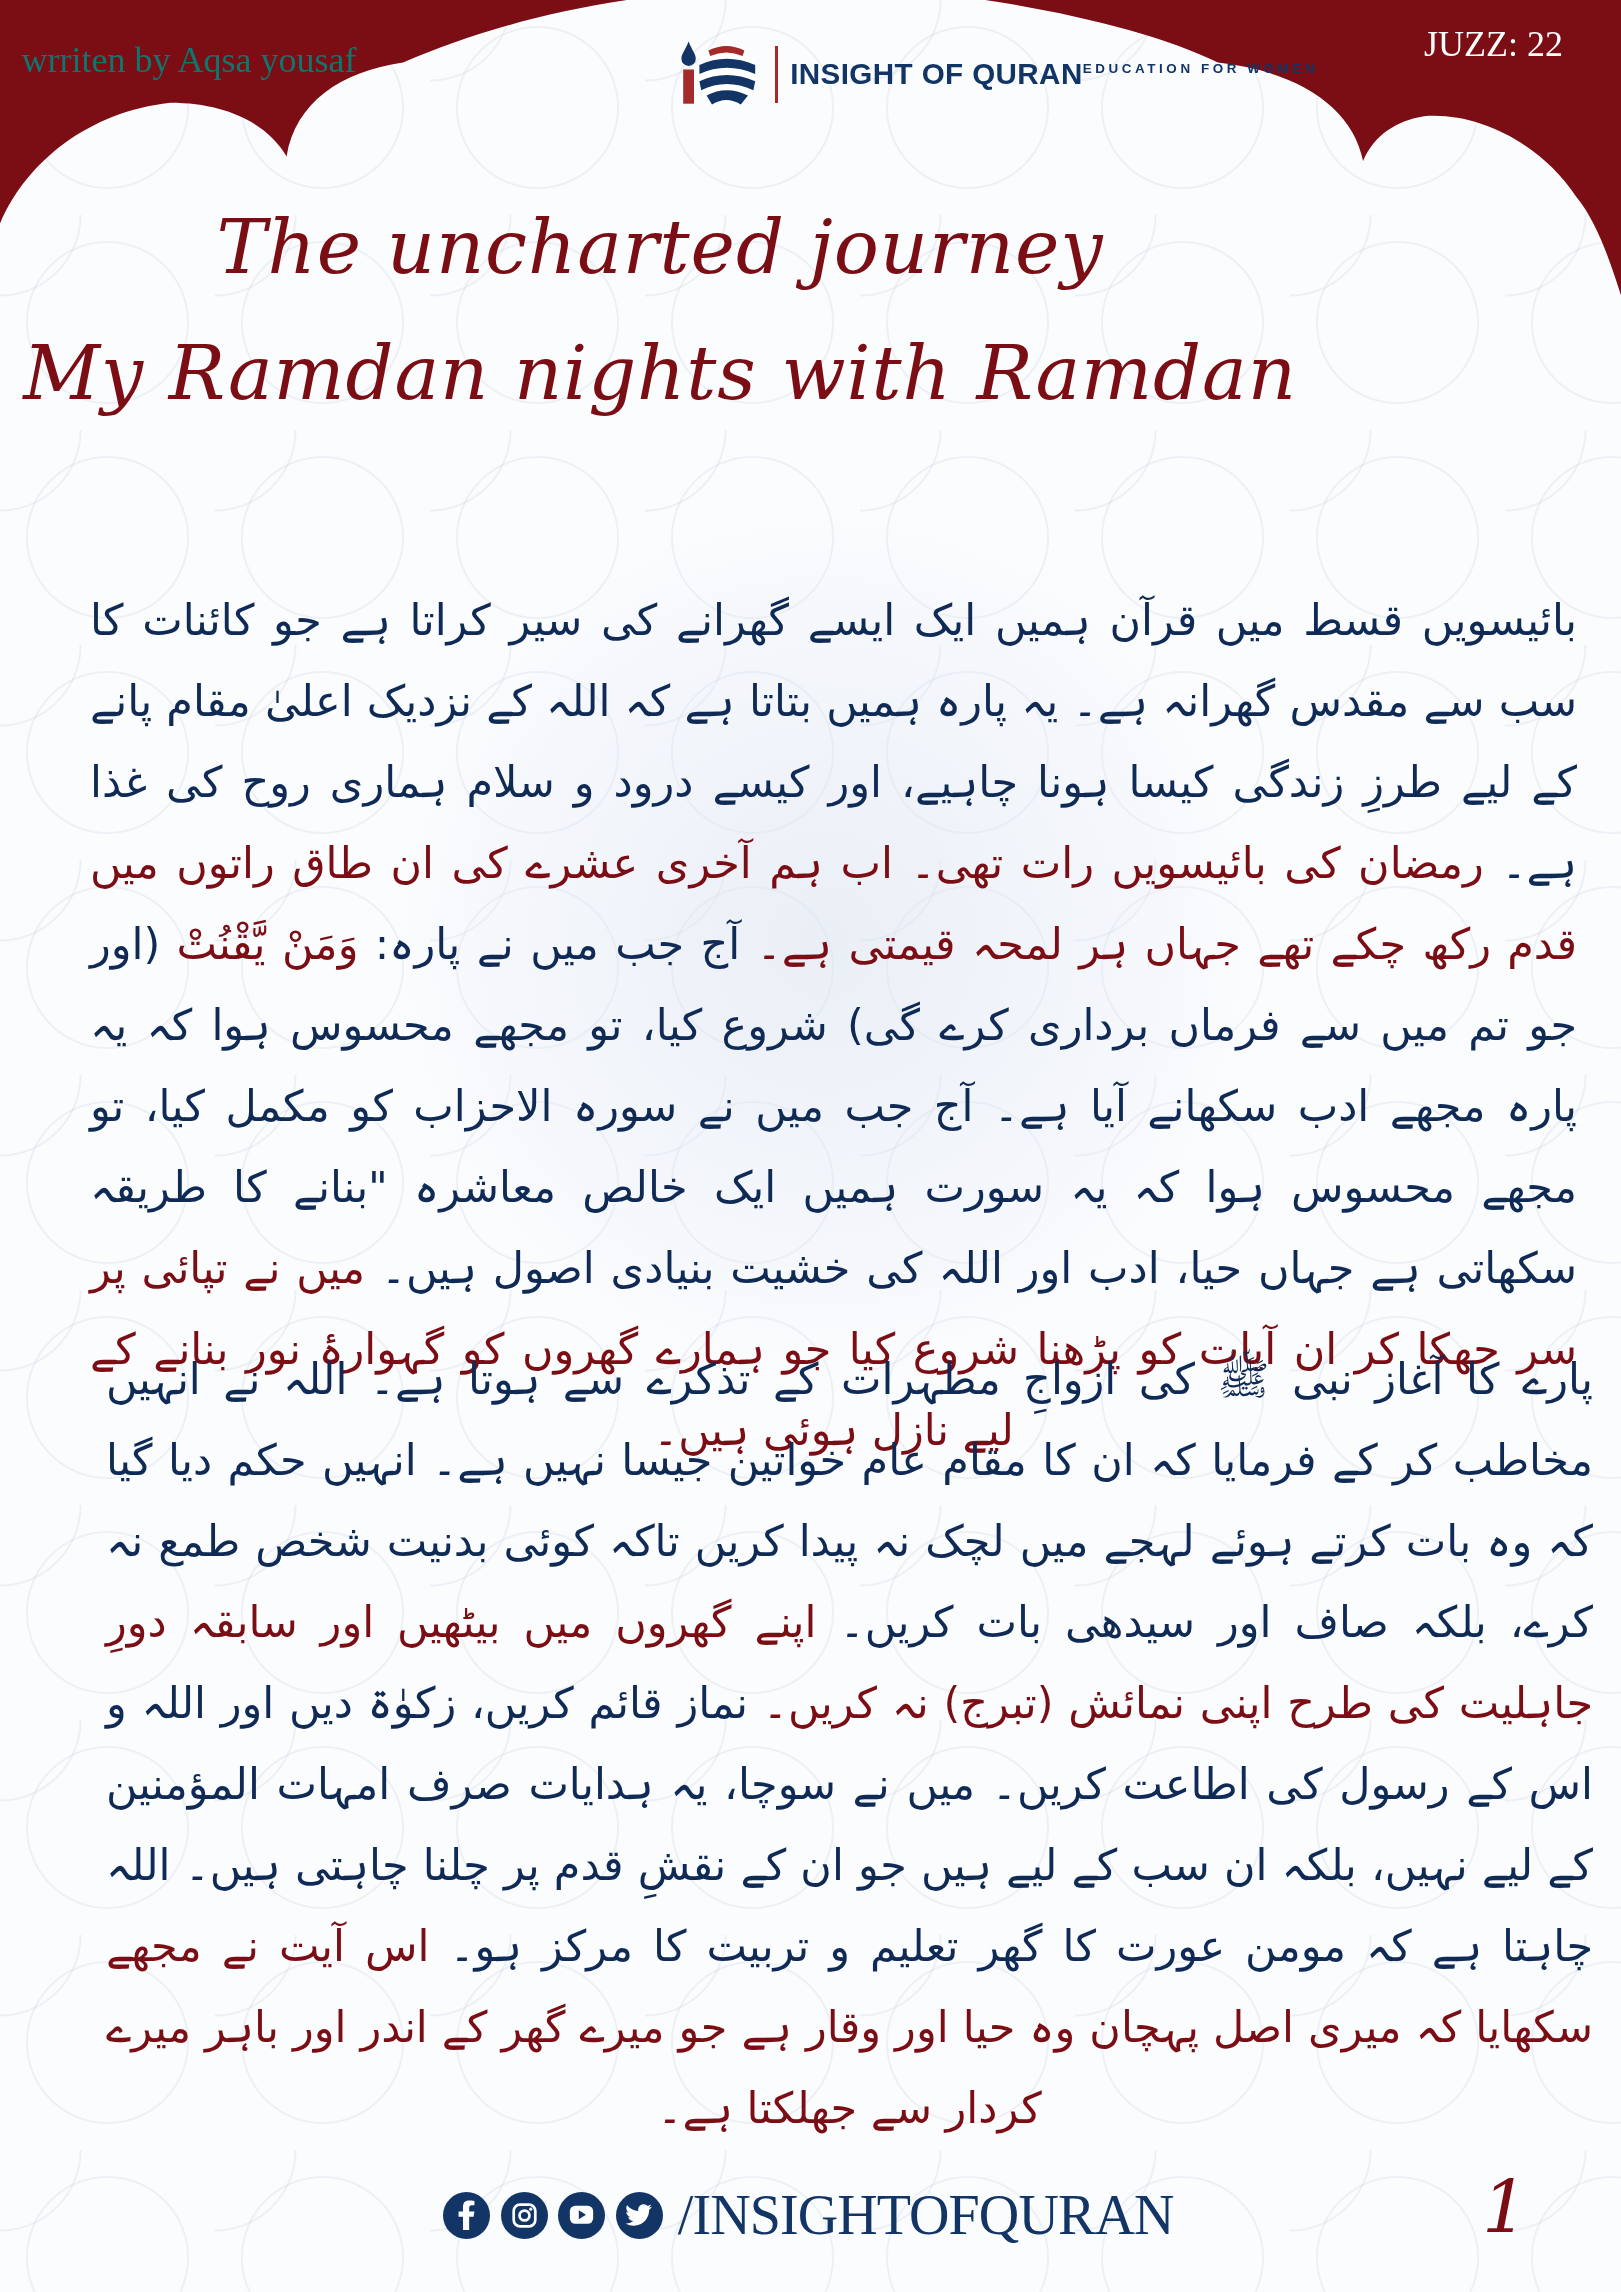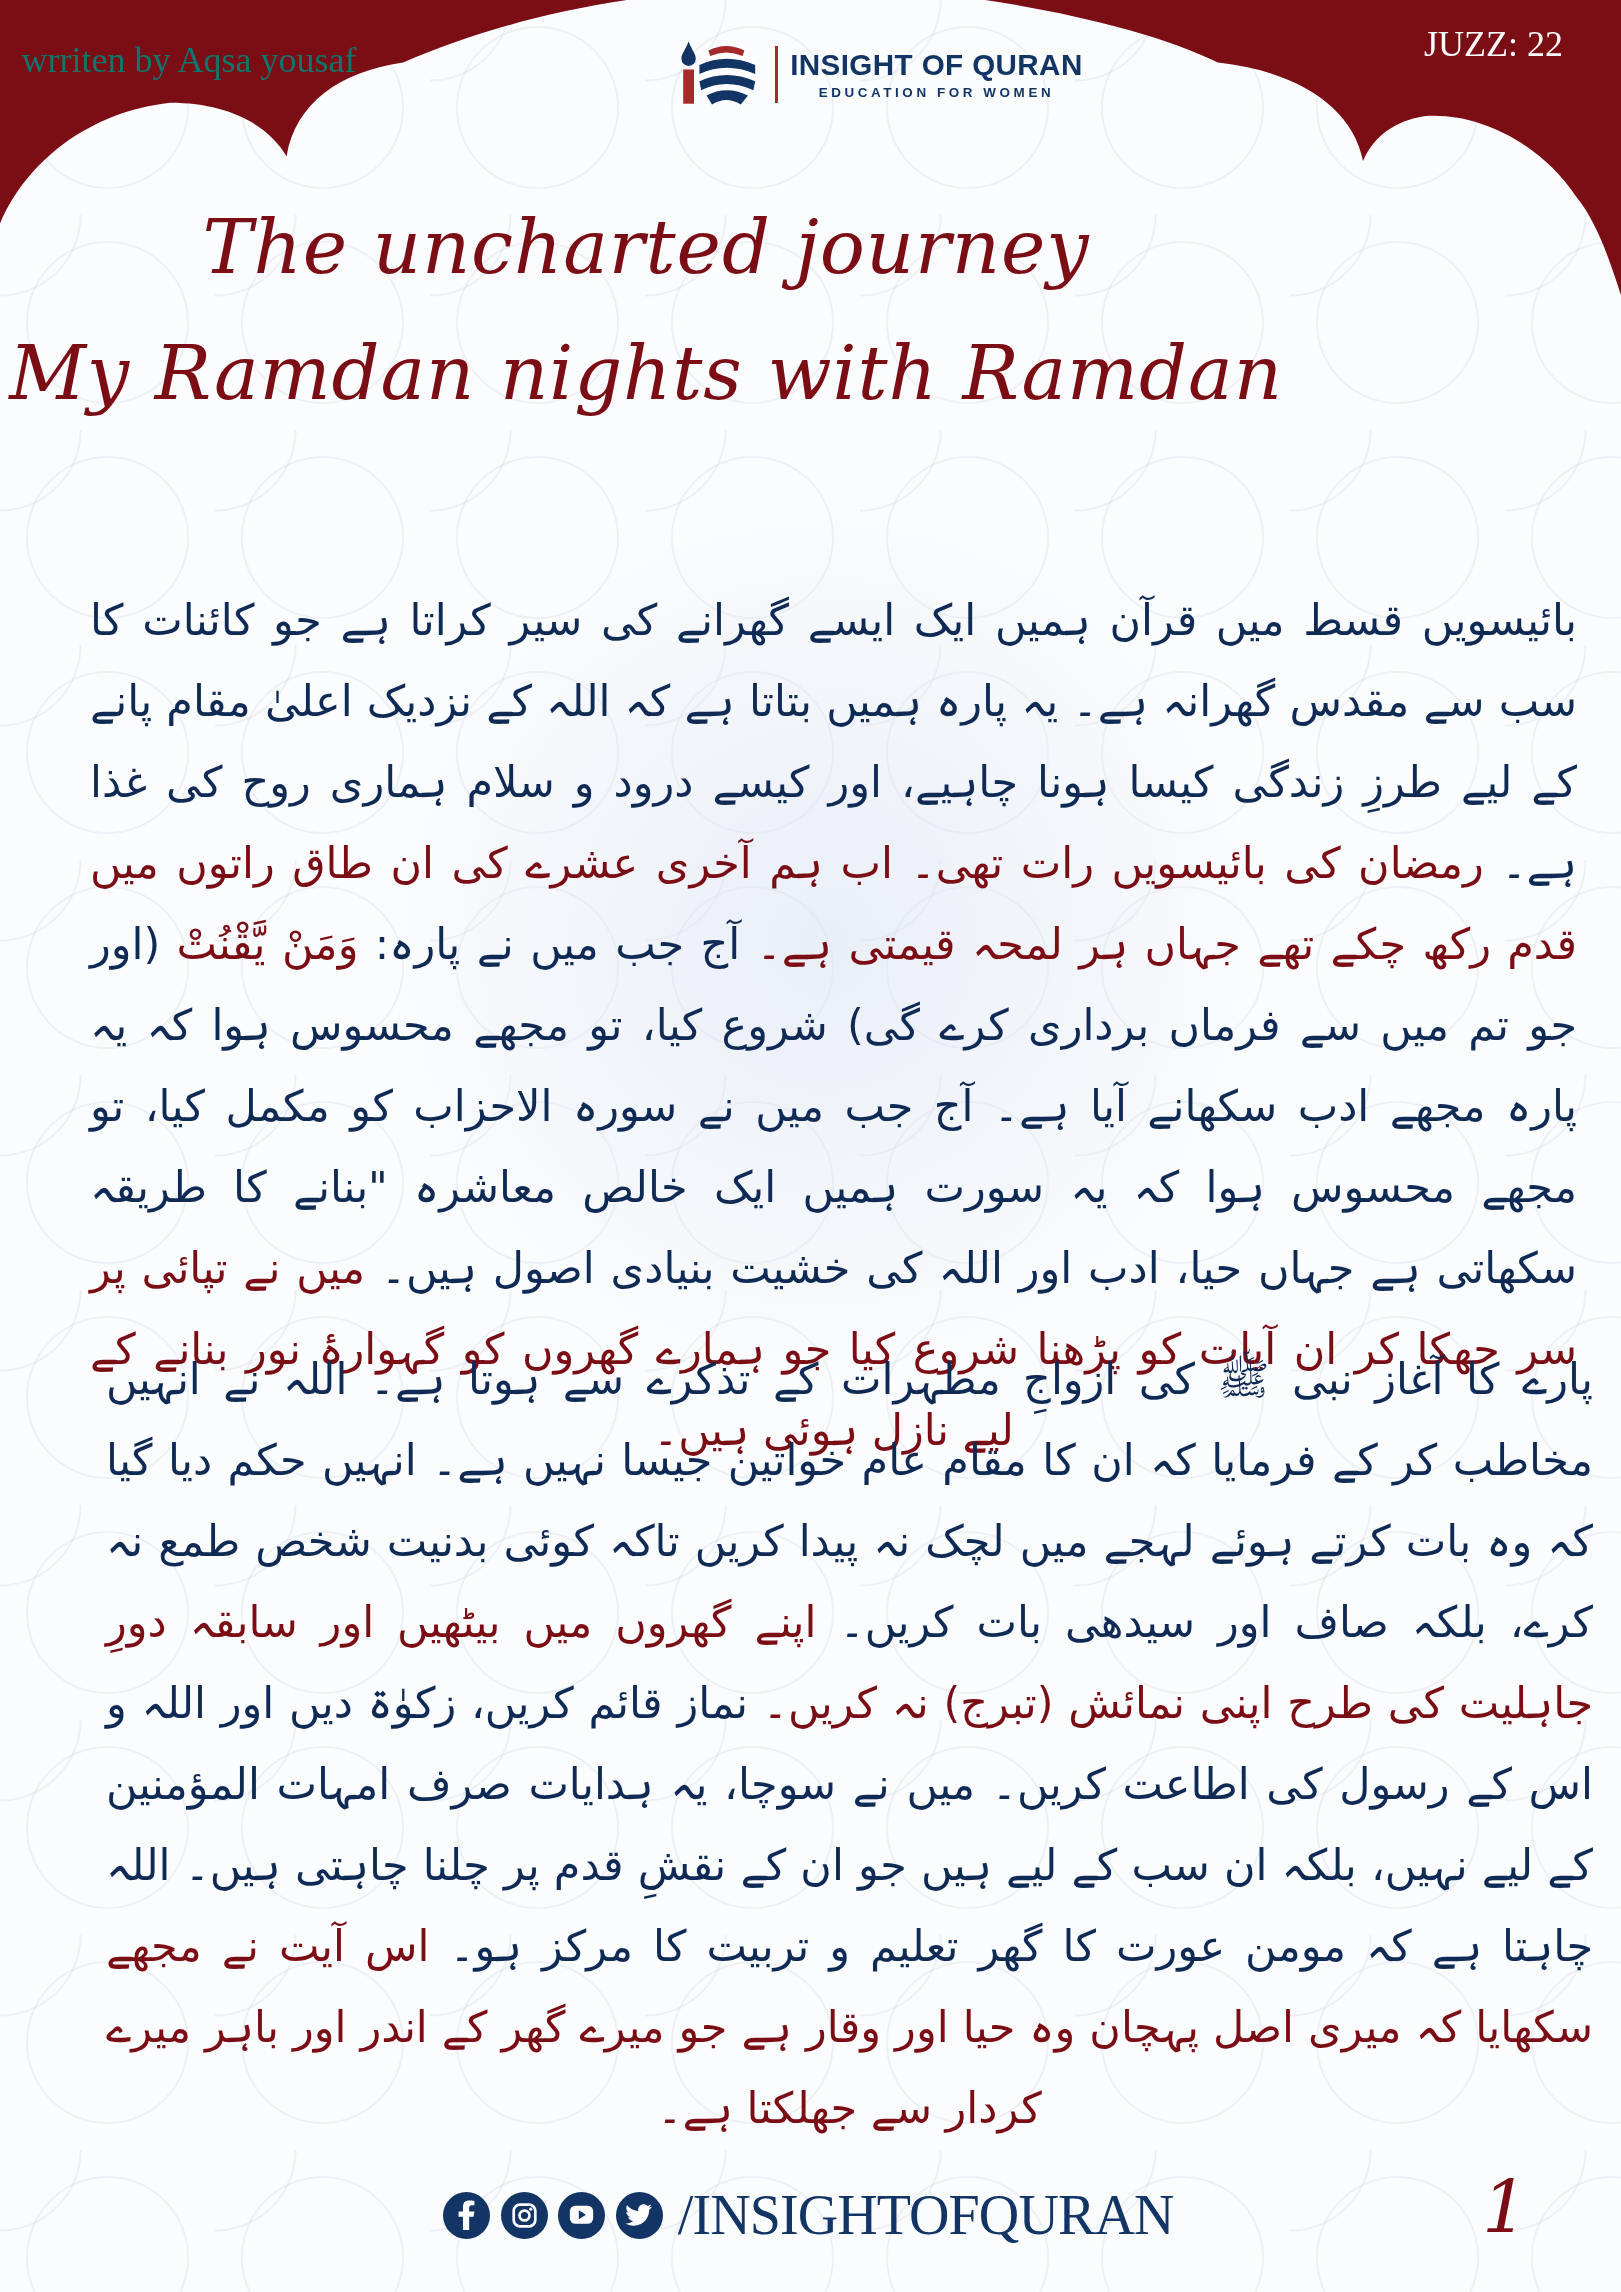--- a/index.html
+++ b/index.html
@@ -24,33 +24,33 @@
   .author {
     position: absolute; left: 21.5px; top: 23px; z-index: 3;
     color: #0f766e; font-family: "Liberation Serif", serif; font-size: 36px; margin-top: 16px;
   }
   .juzz {
     position: absolute; right: 58px; top: 23px; z-index: 3;
     color: #ffffff; font-family: "Liberation Serif", serif; font-size: 36px;
   }
   .logo { position: absolute; left: 676px; top: 38px; display: flex; align-items: center; z-index: 3; }
   .logo-divider { width: 2.7px; height: 57px; background: #a52a2a; margin: 0 12.5px 0 9px; }
-  .logo-text { display: flex; flex-direction: column; align-items: center; }
+  .logo-text { display: flex; flex-direction: row; align-items: flex-start; }
   .logo-name {
     font-family: "Liberation Sans", sans-serif; font-weight: bold; font-size: 29.6px;
     color: #123566; letter-spacing: 0.4px;
   }
   .logo-tag {
     font-family: "Liberation Sans", sans-serif; font-weight: bold; font-size: 13.4px;
     color: #123566; letter-spacing: 3.6px; margin-top: 3.6px;
   }
   .title {
     position: absolute; left: 0; width: 1292px; text-align: center; z-index: 3;
     color: #7b0d14; font-family: "DejaVu Serif", serif; font-style: italic;
-    font-size: 75px; line-height: 1.0; letter-spacing: 0.9px;
+    font-size: 75px; line-height: 1.0; letter-spacing: 0.9px; padding-left: 14px;
   }
   .title.l1 { top: 210px; }
   .title.l2 { top: 336px; }
   .content {
     position: absolute; left: 90px; width: 1487px; z-index: 2;
     direction: rtl; text-align: justify; text-align-last: center;
     font-family: "DejaVu Sans", sans-serif; font-size: 43px; line-height: 81px;
     color: #0f2a55; font-weight: normal;
   }
   .content.p1 { top: 580px; }

